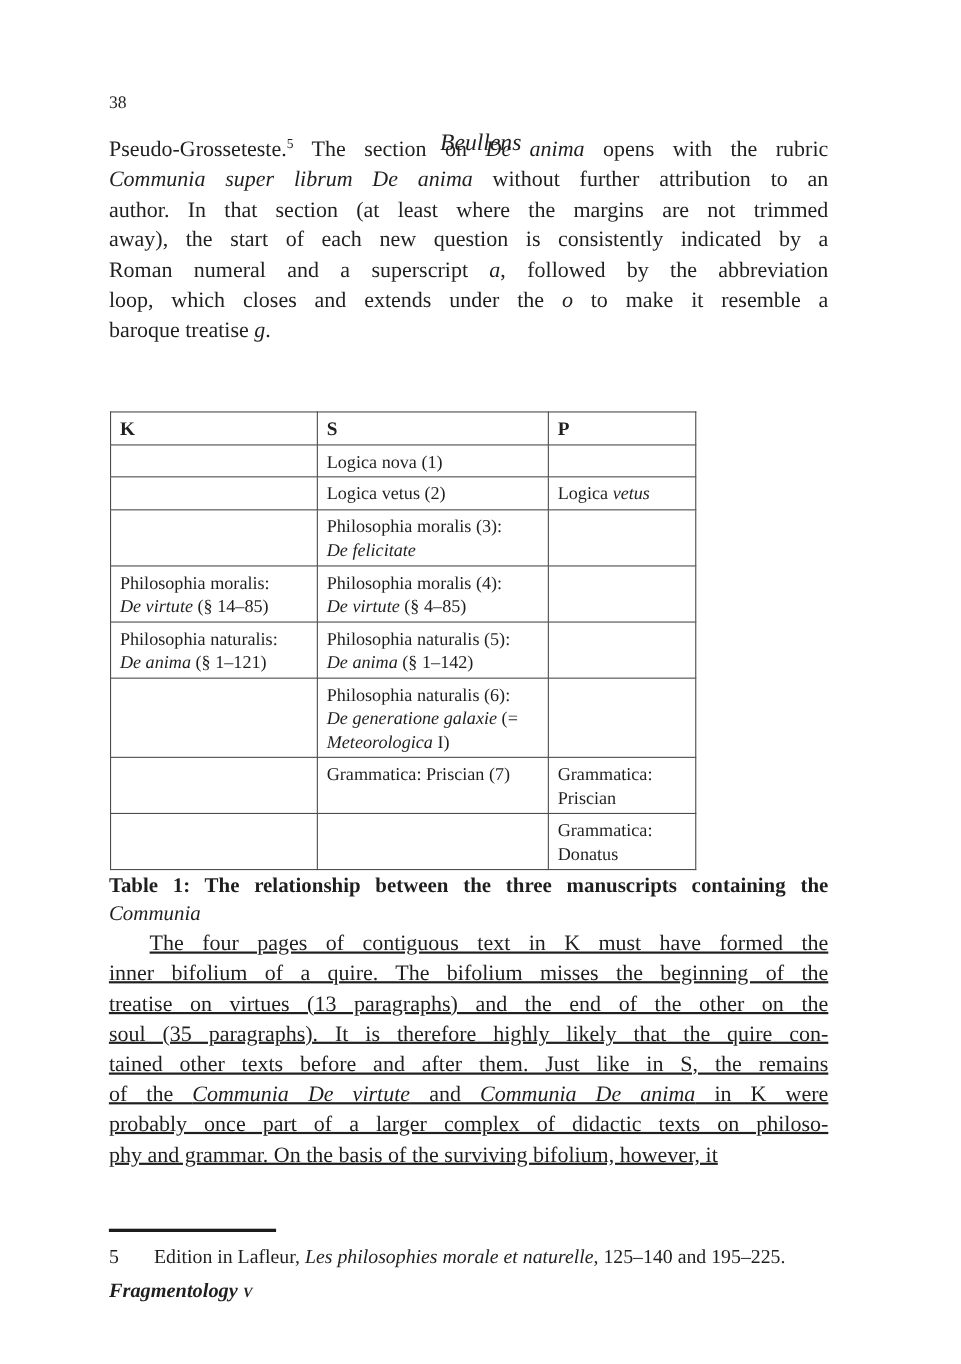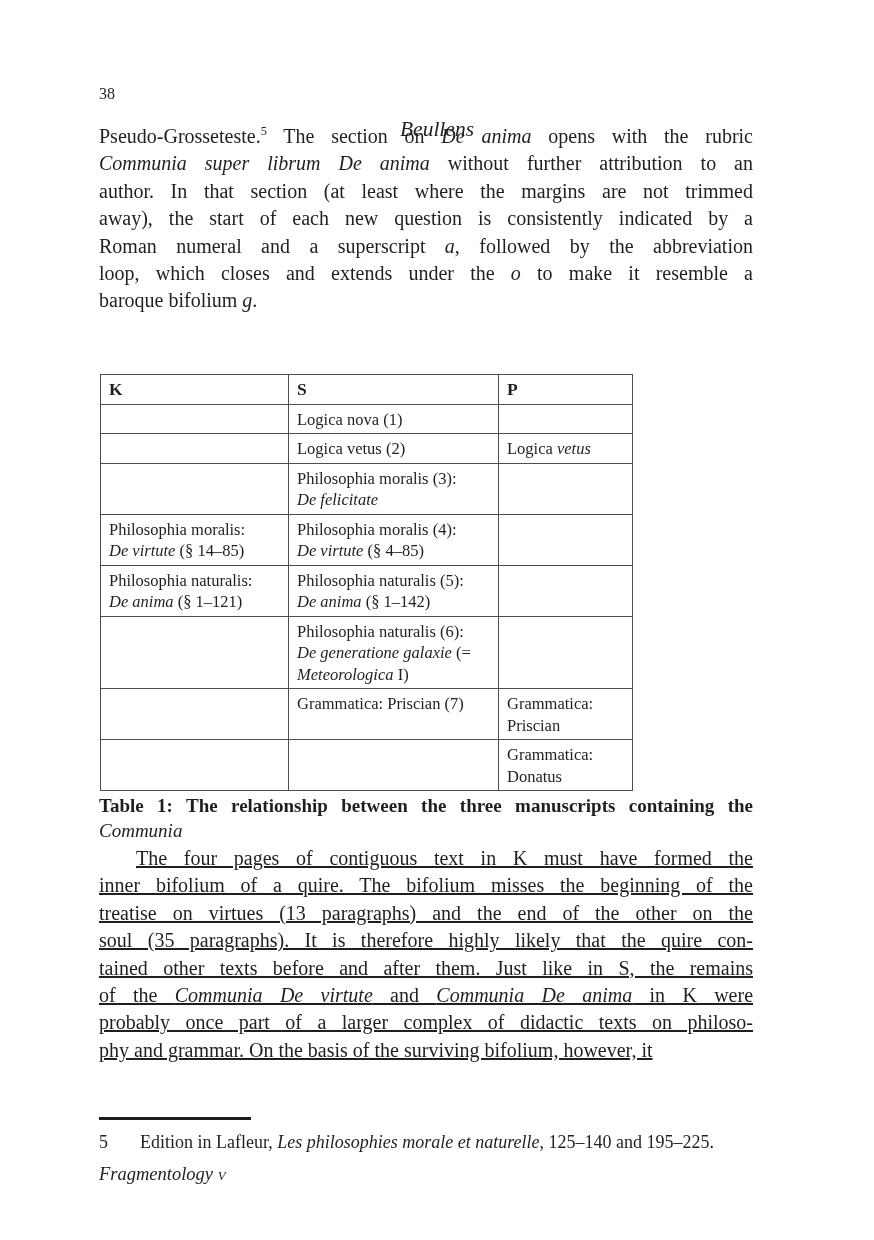--- a/index.html
+++ b/index.html
@@ -29,38 +29,38 @@
   .tbl th,.tbl td{border:1px solid #4d4d4d;padding:4px 8px 3px 8px;vertical-align:top;
        text-align:left;white-space:nowrap;overflow:hidden;}
   .tbl th{font-weight:bold;font-size:17.5px;}
 
   .caption{position:absolute;left:99px;top:793px;width:654px;font-size:19px;line-height:25px;}
 
   .rule{position:absolute;left:99px;top:1117px;width:152px;height:3px;background:#1c1c1c;}
   .footnote{position:absolute;left:99px;top:1131px;width:680px;font-size:18px;
             line-height:23px;white-space:nowrap;}
   .fn-marker{display:inline-block;width:41px;}
-  .footer{position:absolute;left:99px;top:1163px;font-size:18.5px;line-height:23px;}
+  .footer{position:absolute;left:99px;top:1163px;font-size:18.5px;line-height:23px;font-weight:bold;}
 </style>
 </head>
 <body>
 
 <div class="page">
 
   <span class="pagenum">38</span>
   <div class="runhead">Beullens</div>
 
   <div class="para" id="para1">
       <div class="tline"><span>Pseudo-Grosseteste.</span><sup>5</sup><span> The section on </span><span class="it">De anima</span><span> opens with the rubric</span></div>
       <div class="tline"><span class="it">Communia super librum De anima</span><span> without further attribution to an</span></div>
       <div class="tline"><span>author. In that section (at least where the margins are not trimmed</span></div>
       <div class="tline"><span>away), the start of each new question is consistently indicated by a</span></div>
       <div class="tline"><span>Roman numeral and a superscript </span><span class="it">a</span><span>, followed by the abbreviation</span></div>
       <div class="tline"><span>loop, which closes and extends under the </span><span class="it">o</span><span> to make it resemble a</span></div>
-      <div class="tline tlast"><span>baroque bifolium </span><span class="it">g</span><span>.</span></div>
+      <div class="tline tlast"><span>baroque treatise </span><span class="it">g</span><span>.</span></div>
     </div>
 
   <table class="tbl">
       <colgroup>
         <col>
         <col>
         <col>
       </colgroup>
       <thead>
         <tr>

